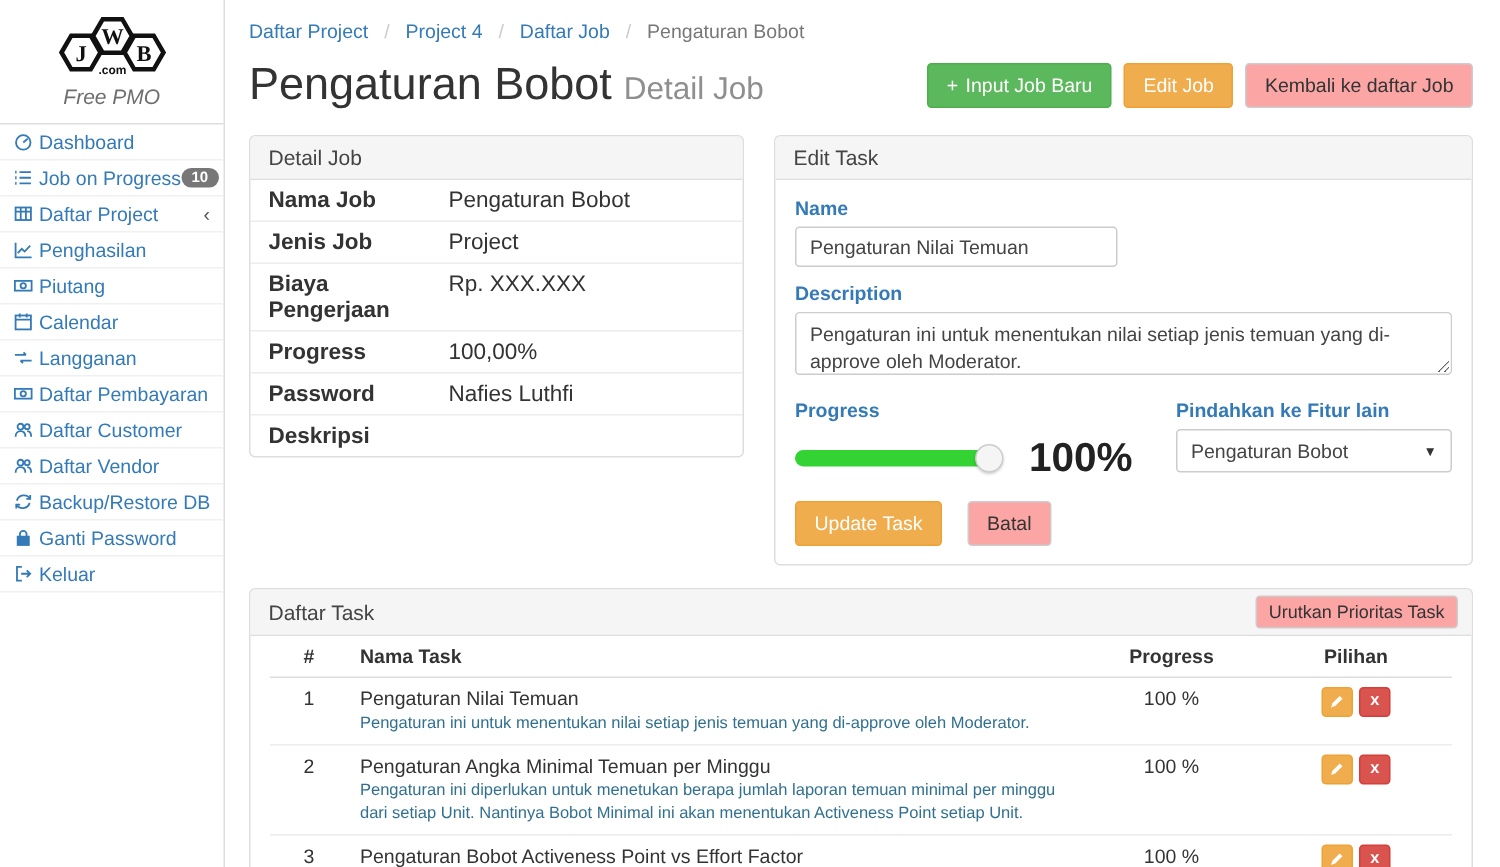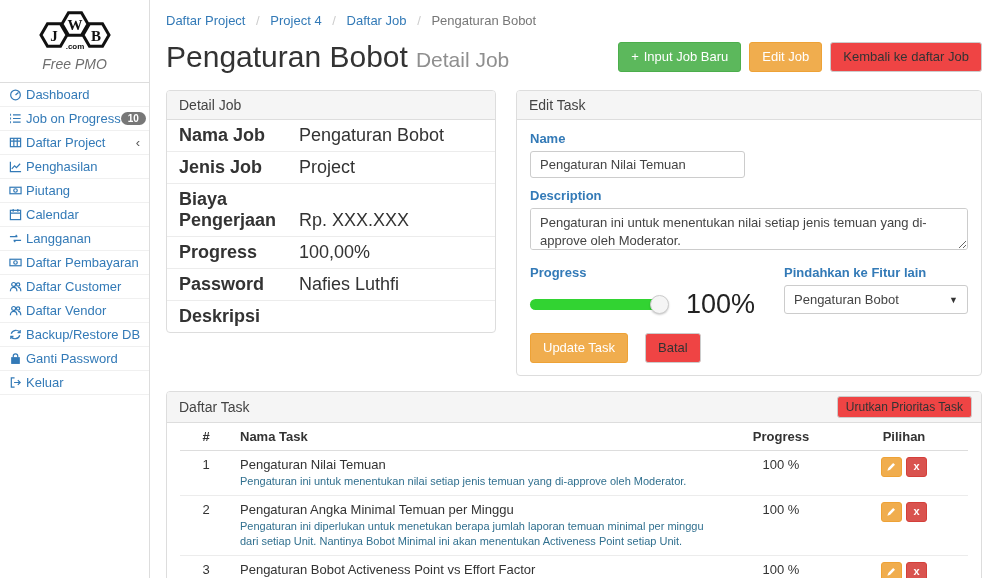--- a/index.html
+++ b/index.html
@@ -27,47 +27,47 @@
   .breadcrumb .current { color:#777; }
 
   .title-row { display:flex; align-items:center; justify-content:space-between; margin-bottom:16px; }
   .page-title { font-size:30px; font-weight:normal; color:#333; }
   .page-subtitle { font-size:21px; color:#8f8f8f; margin-left:8px; font-weight:normal; }
   .title-actions { display:flex; align-items:center; gap:8px; }
 
   .btn { display:inline-flex; align-items:center; justify-content:center; gap:5px; padding:6px 12px; font-size:13px; line-height:1.2; border-radius:3px; border:1px solid transparent; cursor:pointer; background:#fff; font-family:inherit; }
   .btn-success { background:#5cb85c; border-color:#4cae4c; color:#fff; }
   .btn-warning { background:#f0ad4e; border-color:#eea236; color:#fff; }
-  .btn-default { background:#ef4444; border-color:#ccc; color:#333; }
+  .btn-default { background:#fca5a5; border-color:#ccc; color:#333; }
   .btn-sm { padding:3px 8px; font-size:12px; }
 
   
   .panel { background:#fff; border:1px solid #ddd; border-radius:4px; }
   .panel-heading { background:#f5f5f5; border-bottom:1px solid #ddd; padding:6px 12px; font-size:14px; color:#444; border-radius:3px 3px 0 0; }
   .panels-row { display:flex; gap:20px; align-items:flex-start; margin-bottom:15px; }
   .panel-detail { width:330px; flex:0 0 330px; }
   .panel-edit { flex:1; }
 
-  .detail-row { display:flex; padding:5px 12px; border-bottom:1px solid #ececec; font-size:18px;align-items:flex-end; }
+  .detail-row { display:flex; padding:5px 12px; border-bottom:1px solid #ececec; font-size:15px; }
   .detail-row:last-child { border-bottom:none; }
   .detail-label { width:120px; flex:0 0 120px; font-weight:bold; color:#333; }
   .detail-value { color:#333; }
 
   .panel-body { padding:11px 13px 12px; }
   .form-label { display:block; font-size:13px; font-weight:bold; color:#337ab7; margin-bottom:5px; }
   .text-input { width:215px; height:27px; border:1px solid #ccc; border-radius:3px; padding:3px 9px; font-size:13px; color:#444; font-family:inherit; }
   .desc-group { margin-top:10px; }
   .textarea { width:100%; height:42px; border:1px solid #ccc; border-radius:3px; padding:5px 9px; font-size:13px; color:#444; resize:vertical; font-family:inherit; line-height:1.35; }
 
   .progress-row { display:flex; margin-top:11px; }
   .progress-col { width:242px; flex:0 0 242px; }
   .slider-line { display:flex; align-items:center; margin-top:9px; }
   .slider-track { position:relative; width:130px; height:11px; border-radius:6px; background:#32d332; cursor:pointer; }
   .slider-handle { position:absolute; right:-9px; top:-4px; width:19px; height:19px; border-radius:50%; background:#f5f5f5; border:1px solid #ccc; box-shadow:0 1px 2px rgba(0,0,0,.2); cursor:grab; }
-  .progress-big { font-size:27px; font-weight:normal; color:#222; margin-left:26px; }
+  .progress-big { font-size:27px; font-weight:bold; color:#222; margin-left:26px; }
   .move-col { flex:1; padding-left:12px; }
   .select-box { display:flex; align-items:center; justify-content:space-between; width:100%; height:29px; border:1px solid #ccc; border-radius:3px; padding:0 9px; font-size:13px; color:#444; background:#fff; cursor:pointer; }
   .select-box .caret { font-size:9px; color:#333; }
   .form-buttons { margin-top:13px; display:flex; gap:17px; }
 
   
   .panel-tasks .panel-heading { display:flex; align-items:center; justify-content:space-between; padding:4px 9px 4px 12px; }
   .task-table-wrap { padding:0 13px; }
   table.task-table { width:100%; border-collapse:collapse; font-size:13px; }
   .task-table th { text-align:left; font-weight:bold; padding:6px 8px; border-bottom:1px solid #ddd; color:#333; }

